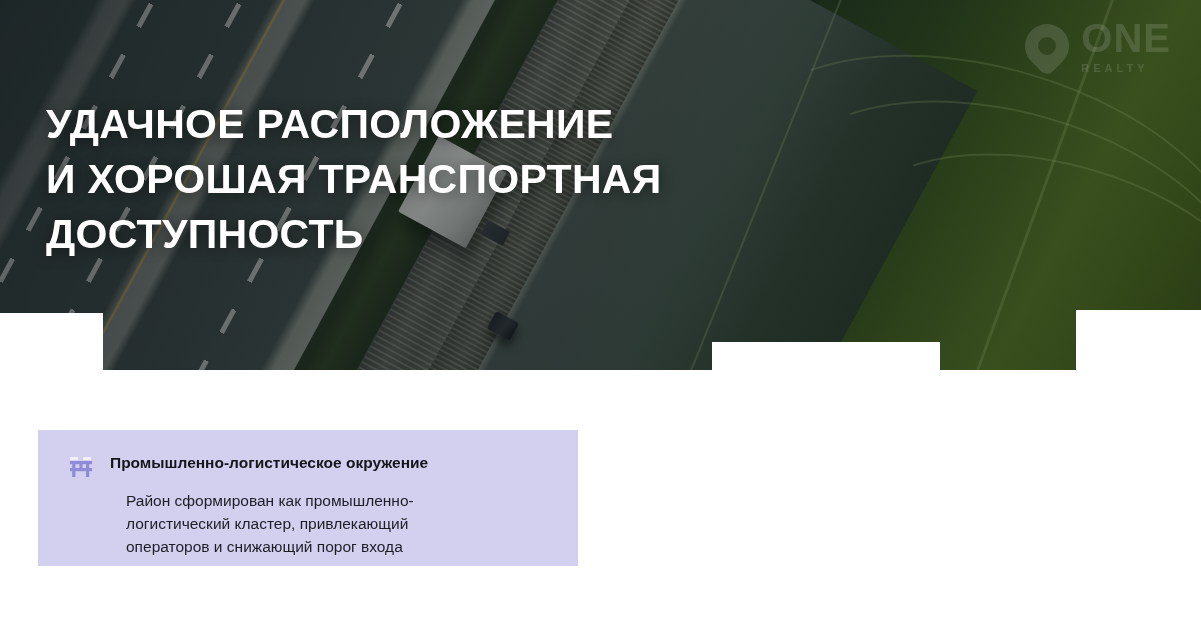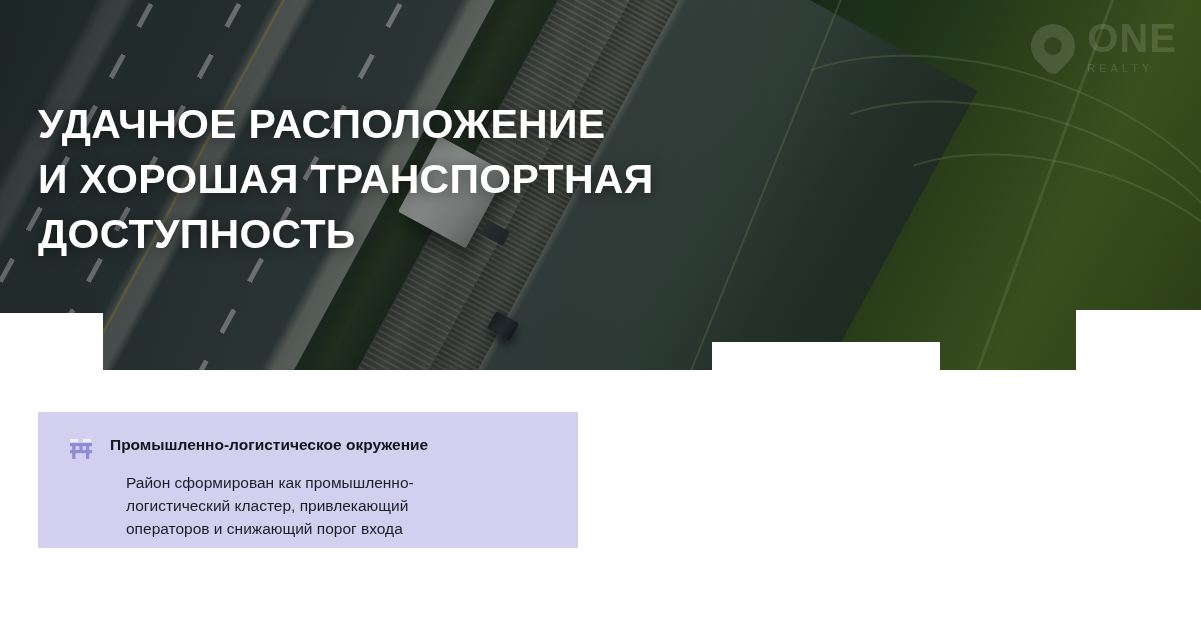--- a/index.html
+++ b/index.html
@@ -143,62 +143,62 @@
     position:absolute;inset:0;
     background:linear-gradient(100deg,
       rgba(10,16,20,.55) 0%,
       rgba(12,20,22,.46) 38%,
       rgba(10,20,14,.30) 62%,
       rgba(8,18,10,.22) 100%);
   }
 
   
   .watermark{
-    position:absolute;right:24px;top:18px;
+    position:absolute;right:30px;top:18px;
     display:flex;align-items:center;gap:12px;
     opacity:.13;pointer-events:none;
   }
   .watermark .wm-pin{
     width:44px;height:44px;border-radius:50% 50% 50% 8px;
     background:#ffffff;transform:rotate(-45deg);
     position:relative;flex:none;
   }
   .watermark .wm-pin::after{
     content:"";position:absolute;left:13px;top:13px;
     width:18px;height:18px;border-radius:50%;
     background:rgba(40,60,40,.85);
   }
   .watermark .wm-text{display:flex;flex-direction:column;line-height:1;}
   .watermark .wm-main{
     font-size:40px;font-weight:700;color:#fff;letter-spacing:1px;
   }
   .watermark .wm-sub{
-    font-size:11px;font-weight:400;color:#fff;letter-spacing:4px;margin-top:5px;
+    font-size:11px;font-weight:700;color:#fff;letter-spacing:4px;margin-top:5px;
   }
 
   
   .hero-title{
-    position:absolute;left:38px;top:70px;
+    position:absolute;left:46px;top:70px;
     color:#ffffff;
     font-size:41px;line-height:1.33;
     font-weight:700;letter-spacing:.3px;
     text-shadow:0 2px 14px rgba(0,0,0,.45);
     white-space:pre-line;
   }
 
   
   .mask{position:absolute;left:0;background:#ffffff;}
   .mask-left   {left:0;   top:313px; width:103px;  height:60px;}
   .mask-bottom {left:0;   top:370px; width:1201px; height:58px;}
   .mask-mid    {left:712px;top:342px; width:228px;  height:30px;}
   .mask-right  {left:1076px;top:310px;width:125px;  height:62px;}
 
   
   .cards{
-    position:absolute;left:38px;top:412px;
+    position:absolute;left:38px;top:430px;
     width:1123px;height:136px;
     display:flex;gap:42px;
   }
   .card{
     background:#d3d0ef;
     width:540px;height:136px;
     box-sizing:border-box;
     padding:22px 24px 20px 30px;
     display:flex;gap:16px;
     align-items:flex-start;

